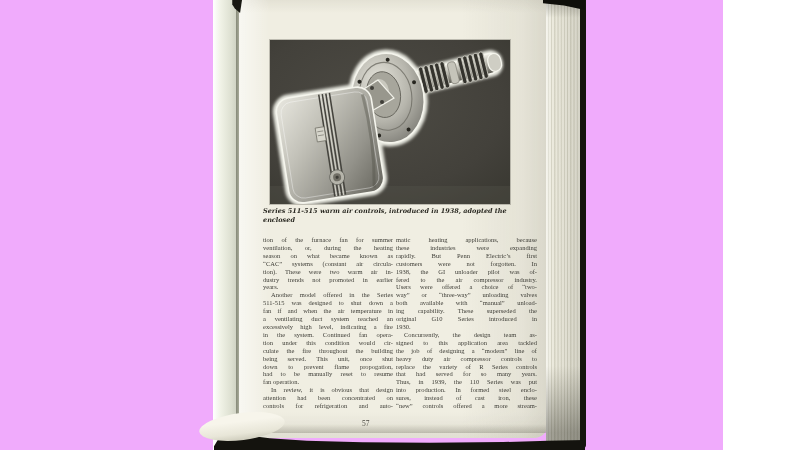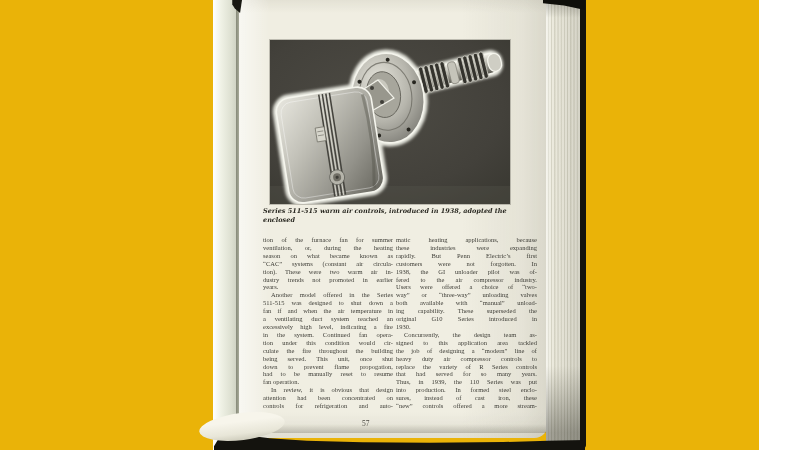--- a/index.html
+++ b/index.html
@@ -1,17 +1,17 @@
 <!DOCTYPE html>
 <html><head>
 <meta charset="utf-8">
 <style>
   html,body{margin:0;padding:0;background:#ffffff;}
-  .stage{position:relative;width:723px;height:450px;overflow:hidden;background:#eab308;
-         font-family:"Liberation Serif", serif;padding-left:36px;}
+  .stage{position:relative;width:723px;height:450px;overflow:hidden;background:#f0abfc;
+         font-family:"Liberation Serif", serif;}
 
   
   .gutter-strip{position:absolute;left:213px;top:0;width:26px;height:450px;z-index:1;
     background:linear-gradient(to right,#ffffff 0%,#f0f2e6 30%,#dde0d1 70%,#c9ccbd 100%);}
   .gutter-line{position:absolute;left:236px;top:0;width:3px;height:444px;z-index:2;
     background:linear-gradient(to right,#787b6b,#a2a593);opacity:.85;}
   .gutter-cap{position:absolute;left:229px;top:0;width:13px;height:13px;z-index:6;background:#191913;
     clip-path:polygon(25% 0,100% 0,85% 100%,45% 65%,25% 35%);}
 
   .page{position:absolute;left:239px;top:0;width:309px;height:438px;z-index:2;

